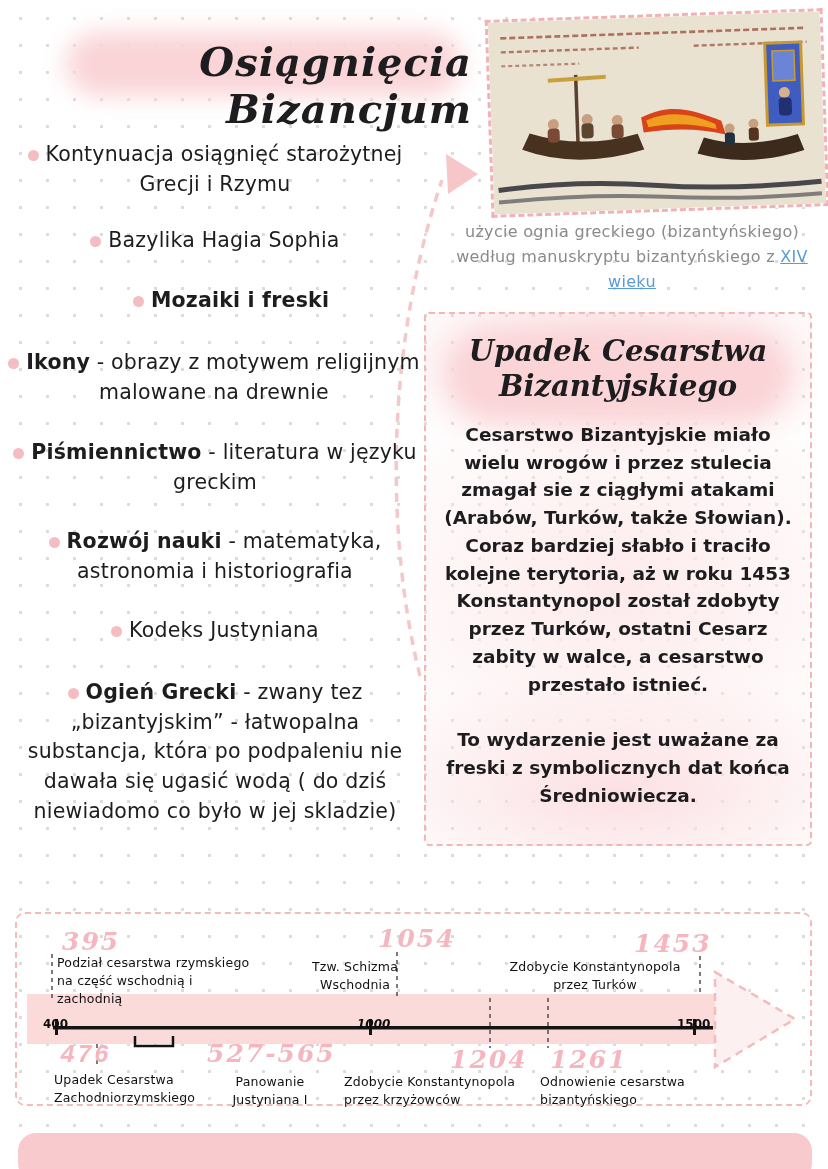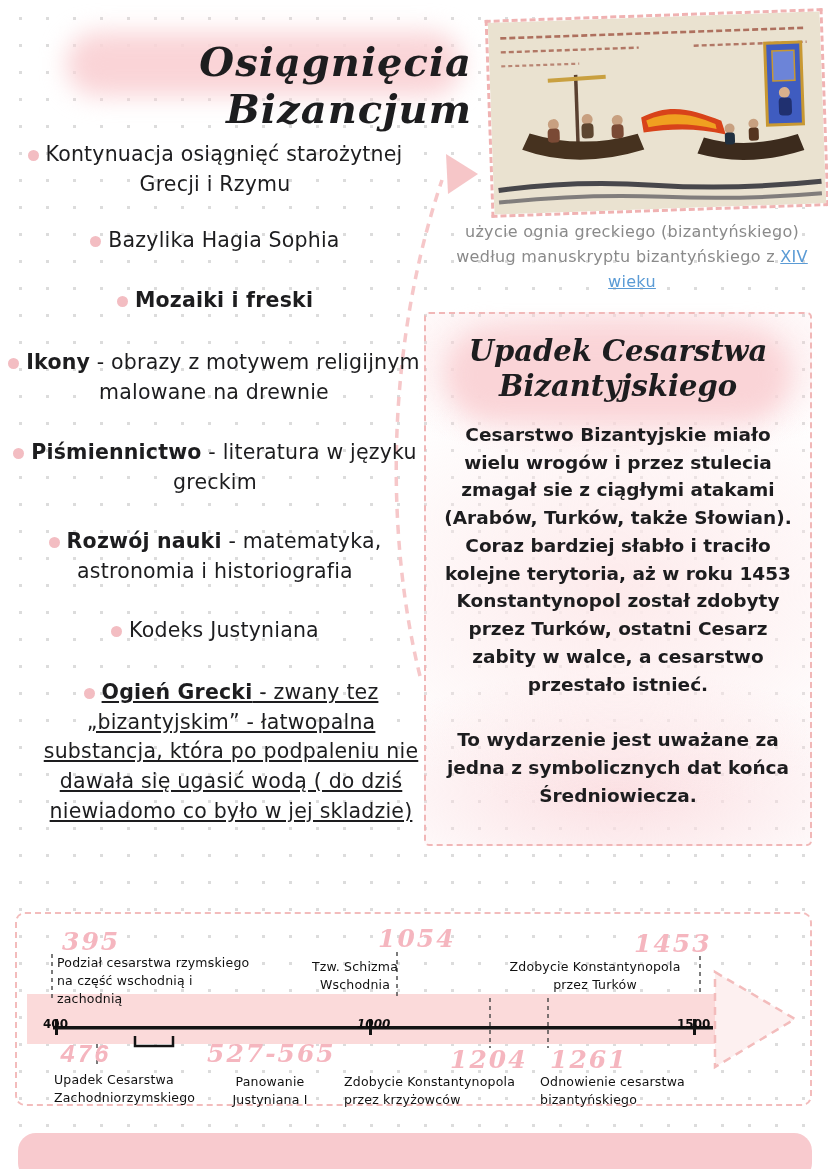--- a/index.html
+++ b/index.html
@@ -99,45 +99,45 @@
 
   <p class="caption"><span>użycie ognia greckiego (bizantyńskiego) według manuskryptu bizantyńskiego z </span><a>XIV wieku</a></p>
 
   <ul style="margin:0;padding:0;">
     <li class="ach" style="left:8px;top:140px;width:414px;">
       <span class="bullet"></span><span class="b"></span><span>Kontynuacja osiągnięć starożytnej Grecji i Rzymu</span>
     </li>
     <li class="ach" style="left:8px;top:226px;width:414px;">
       <span class="bullet"></span><span class="b"></span><span>Bazylika Hagia Sophia</span>
     </li>
-    <li class="ach" style="left:8px;top:286px;width:414px;">
+    <li class="ach" style="left:24px;top:286px;width:414px;">
       <span class="bullet"></span><span class="b">Mozaiki i freski</span><span></span>
     </li>
     <li class="ach" style="left:0px;top:348px;width:428px;">
       <span class="bullet"></span><span class="b">Ikony</span><span> - obrazy z motywem religijnym malowane na drewnie</span>
     </li>
     <li class="ach" style="left:8px;top:438px;width:414px;">
       <span class="bullet"></span><span class="b">Piśmiennictwo</span><span> - literatura w języku greckim</span>
     </li>
     <li class="ach" style="left:8px;top:527px;width:414px;">
       <span class="bullet"></span><span class="b">Rozwój nauki</span><span> - matematyka, astronomia i historiografia</span>
     </li>
     <li class="ach" style="left:8px;top:616px;width:414px;">
       <span class="bullet"></span><span class="b"></span><span>Kodeks Justyniana</span>
     </li>
-    <li class="ach" style="left:24px;top:678px;width:414px;text-decoration:underline;">
+    <li class="ach" style="left:8px;top:678px;width:414px;">
       <span class="bullet"></span><span class="b">Ogień Grecki</span><span> - zwany tez „bizantyjskim” - łatwopalna substancja, która po podpaleniu nie dawała się ugasić wodą ( do dziś niewiadomo co było w jej skladzie)</span>
     </li>
   </ul>
 
   <section class="fall-panel">
     <div class="hl fall-hl"></div>
     <h2 class="fall-title script"><span>Upadek Cesarstwa</span><br><span>Bizantyjskiego</span></h2>
     <p class="fall-p">Cesarstwo Bizantyjskie miało wielu wrogów i przez stulecia zmagał sie z ciągłymi atakami (Arabów, Turków, także Słowian). Coraz bardziej słabło i traciło kolejne terytoria, aż w roku 1453 Konstantynopol został zdobyty przez Turków, ostatni Cesarz zabity w walce, a cesarstwo przestało istnieć.</p>
-    <p class="fall-p fall-p2">To wydarzenie jest uważane za jedna z symbolicznych dat końca Średniowiecza.</p>
+    <p class="fall-p fall-p2">To wydarzenie jest uważane za freski z symbolicznych dat końca Średniowiecza.</p>
   </section>
 
   <section class="timeline">
     <svg class="tl-svg" viewBox="0 0 793 190" preserveAspectRatio="none">
       <rect x="10" y="80" width="688" height="50" fill="#fbdada"></rect>
       <polygon points="698,58 778,105 698,153" fill="#fdf0f0" stroke="#f3bcbc" stroke-width="2.5" stroke-dasharray="8 6"></polygon>
       <rect x="36" y="112" width="660" height="3.5" fill="#141414"></rect>
       <rect x="38" y="105" width="3" height="16" fill="#141414"></rect>
       <rect x="352" y="105" width="3" height="16" fill="#141414"></rect>
       <rect x="676" y="105" width="3" height="16" fill="#141414"></rect>

